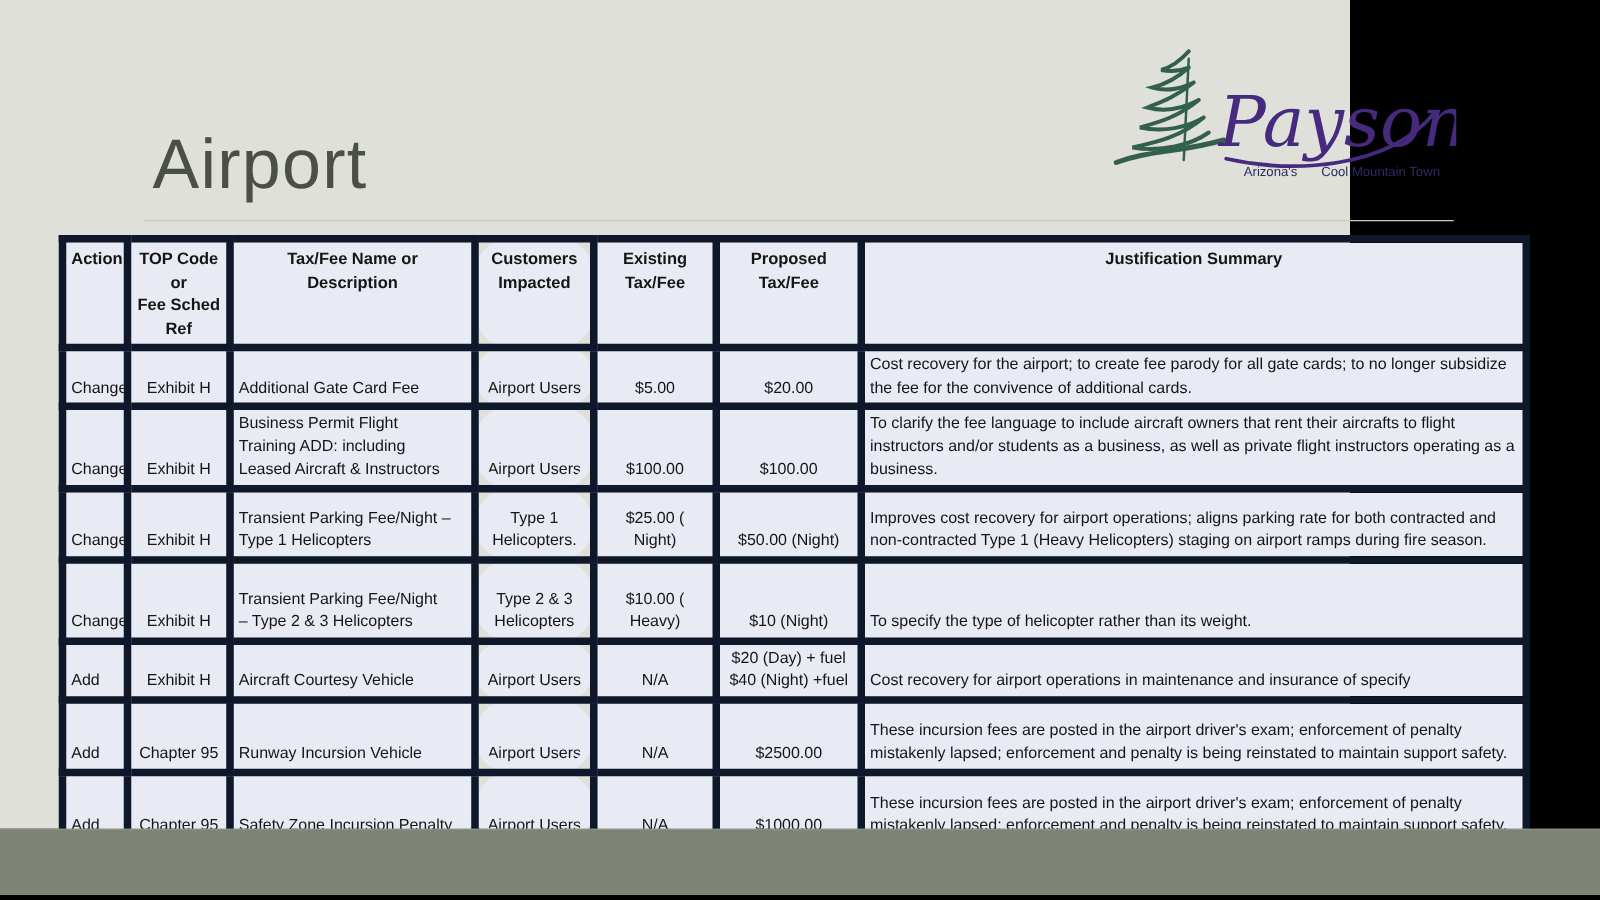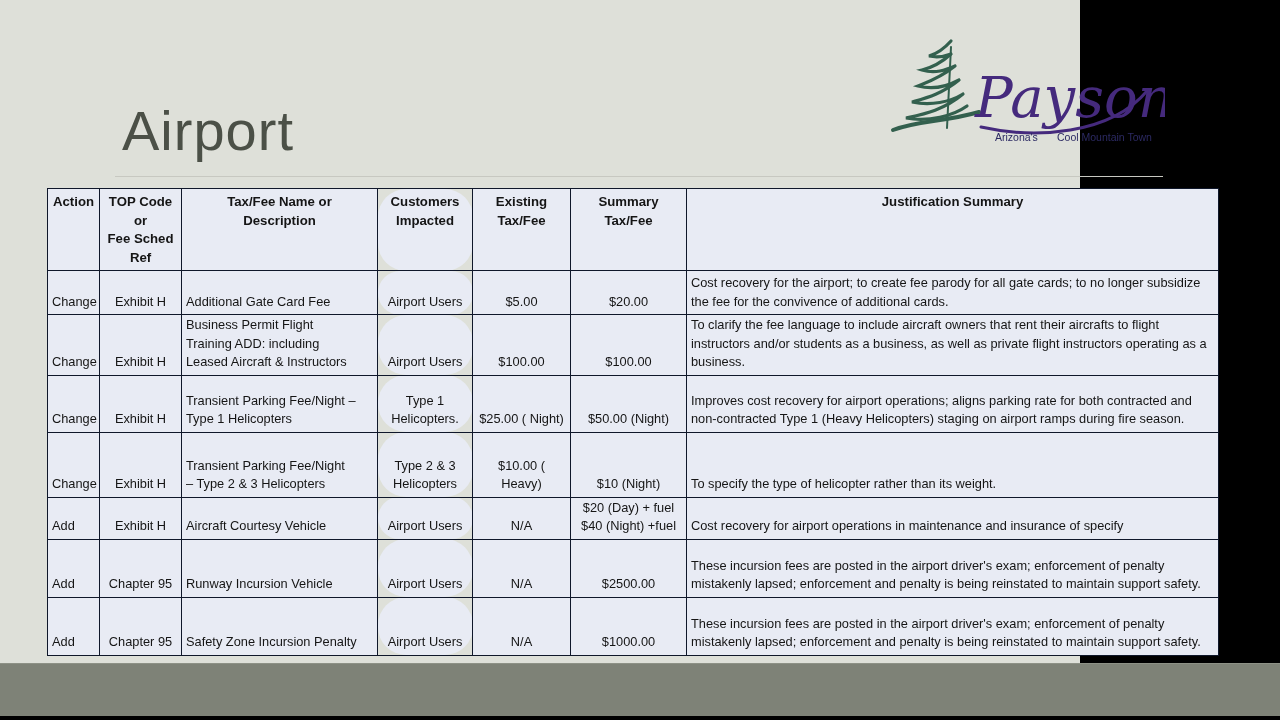--- a/index.html
+++ b/index.html
@@ -48,21 +48,21 @@
     width: 280px; height: 118px;
   }
   .fee-table {
     position: absolute;
     left: 47px; top: 188px;
     width: 1171px;
     border-collapse: collapse;
     table-layout: fixed;
   }
   .fee-table th, .fee-table td {
-    border: 1px solid #0f172a;
+    border: 6px solid #0f172a;
     background: #e8ebf4;
     color: #151515;
     font-size: 12.8px;
     line-height: 18.5px;
     padding: 1px 4px 3px 4px;
     white-space: pre-line;
     overflow: hidden;
   }
   .fee-table th {
     vertical-align: top;
@@ -131,21 +131,21 @@
         <th class="col-action">Action</th>
         <th class="col-ref">TOP Code or
 Fee Sched
 Ref</th>
         <th class="col-name">Tax/Fee Name or
 Description</th>
         <th class="col-customers">Customers
 Impacted</th>
         <th class="col-existing">Existing
 Tax/Fee</th>
-        <th class="col-proposed">Summary
+        <th class="col-proposed">Proposed
 Tax/Fee</th>
         <th class="col-justification">Justification Summary</th>
       </tr>
     </thead>
     <tbody>
         <tr>
           <td class="col-action">Change</td>
           <td class="col-ref">Exhibit H</td>
           <td class="col-name">Additional Gate Card Fee</td>
           <td class="col-customers">Airport Users</td>

